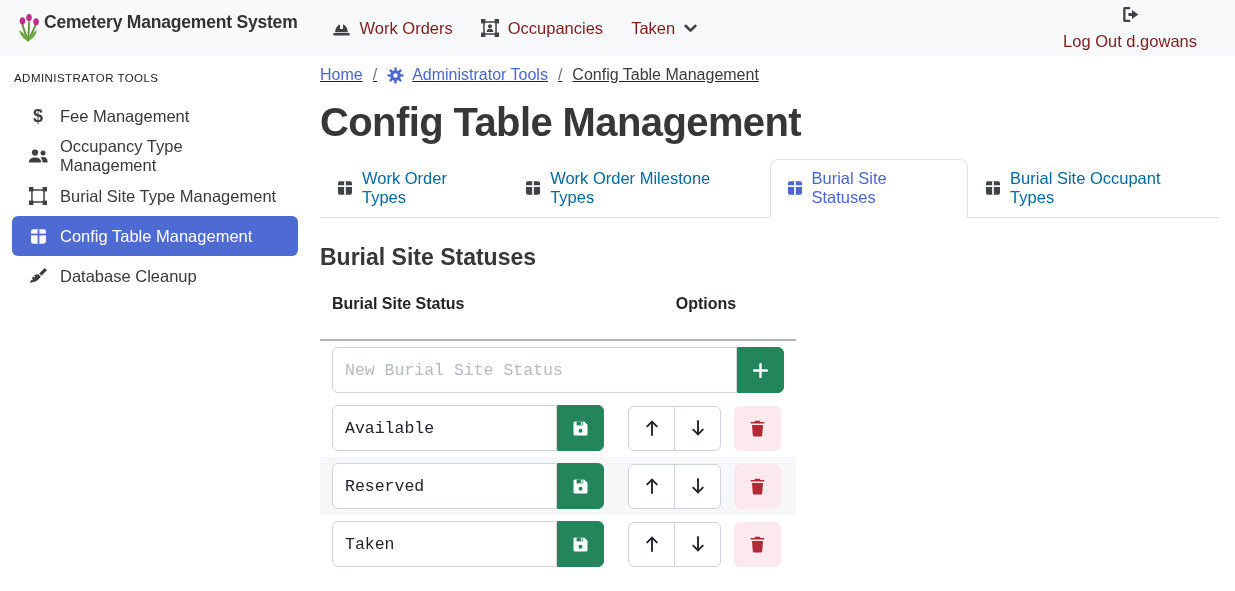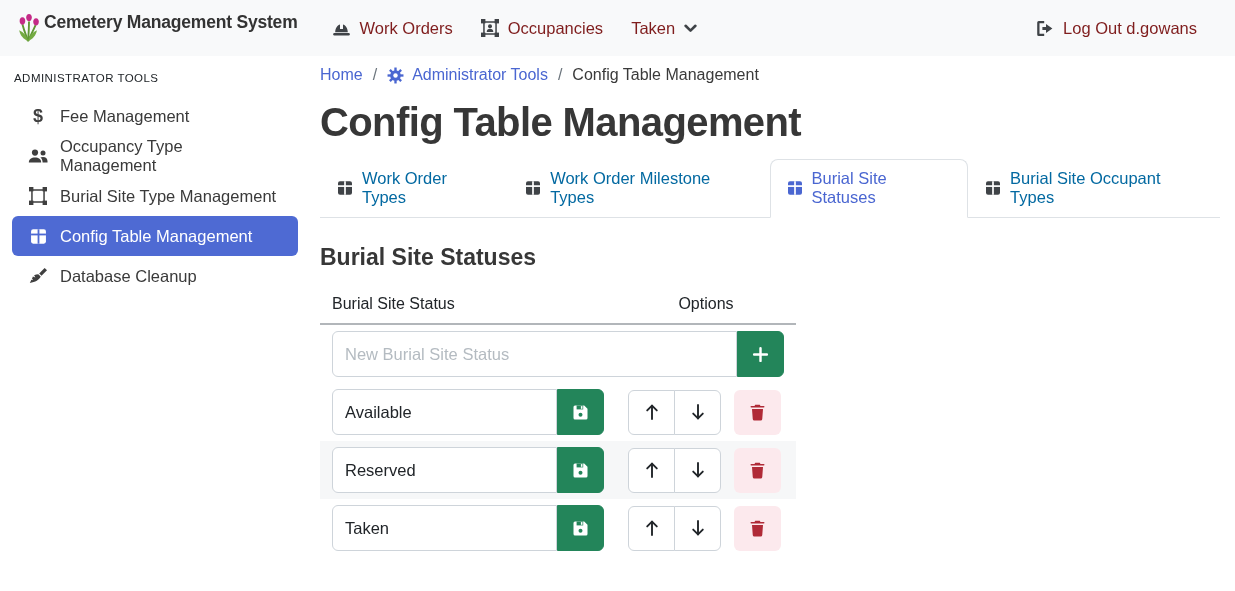--- a/index.html
+++ b/index.html
@@ -17,39 +17,39 @@
     padding:0 24px 0 14px;
   }
   .brand { display:flex; align-items:flex-start; cursor:pointer; }
   .brand-title { font-weight:700; font-size:17.5px; color:#333; letter-spacing:-0.2px; }
   .nav-links { display:flex; align-items:center; margin-left:20px; }
   .nav-link {
     display:flex; align-items:center; gap:9px;
     padding:0 14px; color:#7f1d1d; font-size:16.5px; cursor:pointer;
     text-decoration:none;
   }
-  .nav-right { margin-left:auto; }
+  .nav-right { margin-left:auto;flex-direction:column; }
   
   .layout { display:flex; align-items:flex-start; }
   .sidebar { width:306px; flex-shrink:0; padding:14px 8px 0 12px; }
   .sidebar-heading {
     font-size:11.5px; color:#212529; letter-spacing:.45px;
     margin:2px 0 12px 2px; font-weight:500;
   }
   .sidebar-item {
     display:flex; align-items:center; gap:12px;
     height:40px; padding:0 16px; border-radius:6px;
     color:#3a3a3a; font-size:16.5px; cursor:pointer;
   }
   .sidebar-item .s-icon { width:20px; display:flex; justify-content:center; align-items:center; }
   .sidebar-item.active { background:#4e6ad3; color:#fff; --icon-bg:#4e6ad3; }
   .dollar-glyph { font-weight:700; font-size:18px; color:#3f3f3f; line-height:1; }
   
   .main { flex:1; padding:10px 15px 0 14px; min-width:0; }
-  .breadcrumb { display:flex; align-items:center; gap:10px; font-size:16px; }
+  .breadcrumb { display:flex; align-items:center; gap:10px; font-size:16px;text-decoration:underline; }
   .crumb-link { color:#4a66d1; text-decoration:none; display:flex; align-items:center; gap:8px; cursor:pointer; }
   .crumb-sep { color:#6c757d; }
   .crumb-current { color:#3a3a3a; }
   .page-title {
     font-size:40px; font-weight:600; color:#373737;
     margin:16px 0 10px; letter-spacing:-0.6px;
   }
   
   .tabs { display:flex; border-bottom:1px solid #dee2e6; margin-top:14px; }
   .tab {
@@ -59,35 +59,35 @@
     background:transparent; border-radius:8px 8px 0 0;
   }
   .tab.active {
     background:#fff; color:#4a66d1;
     border-color:#dee2e6 #dee2e6 #fff #dee2e6;
   }
   .section-heading { font-size:23px; font-weight:700; color:#373737; margin:26px 0 16px; }
   
   .config-table { width:476px; border-collapse:collapse; }
   .config-table th {
-    font-size:16px; font-weight:400; color:#212529;
-    text-align:left; padding:8px 12px 10px;
+    font-size:16px; font-weight:700; color:#212529;
+    text-align:left; padding:8px 12px 26px;
     border-bottom:2px solid #b2b6ba;
   }
   .config-table th.options-col { width:180px; text-align:center; }
   .config-table td { padding:6px 12px; vertical-align:middle; }
   .config-table tr.striped { background:#f6f7f8; }
   
   .input-group { display:flex; width:100%; }
   .status-group { width:272px;border-radius:22px; }
   .form-input {
     flex:1; min-width:0; height:46px;
     border:1px solid #ced4da; border-radius:6px 0 0 6px;
     padding:0 12px; font-size:16.5px; color:#212529;
-    font-family:Liberation Sans, sans-serif; background:#fff; outline:none;
+    font-family:Liberation Mono, monospace; background:#fff; outline:none;
   }
   .form-input::placeholder { color:#b4bbc1; }
   .btn { cursor:pointer; font-family:inherit; }
   .btn-green {
     width:47px; height:46px; flex-shrink:0;
     background:#23855a; border:1px solid #23855a;
     border-radius:0 6px 6px 0;
     display:flex; align-items:center; justify-content:center;
   }
   .options-cell { display:flex; align-items:center; gap:13px; }

